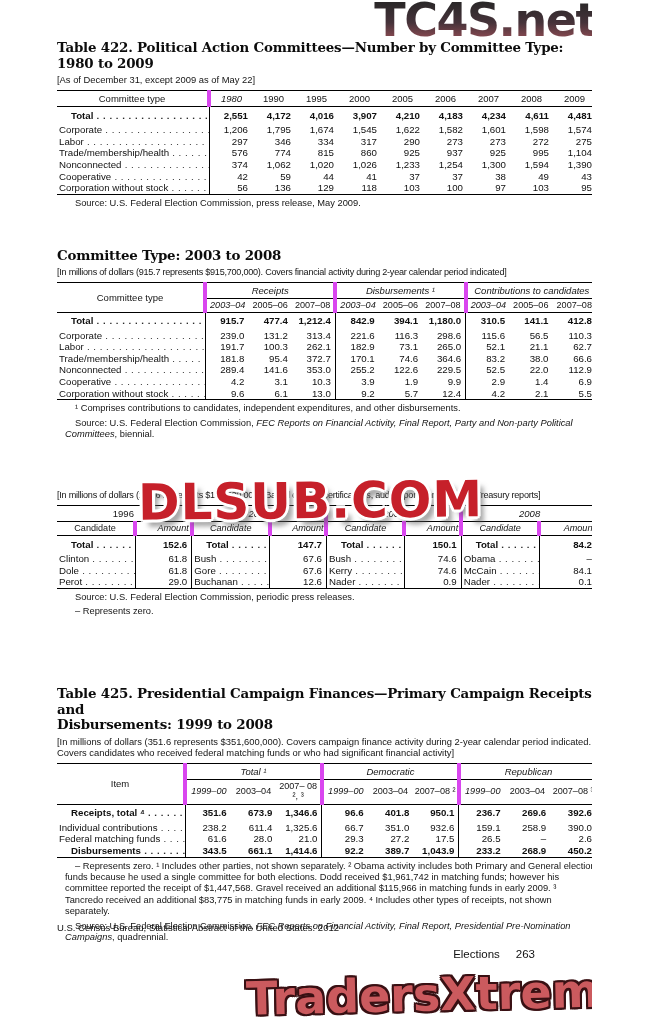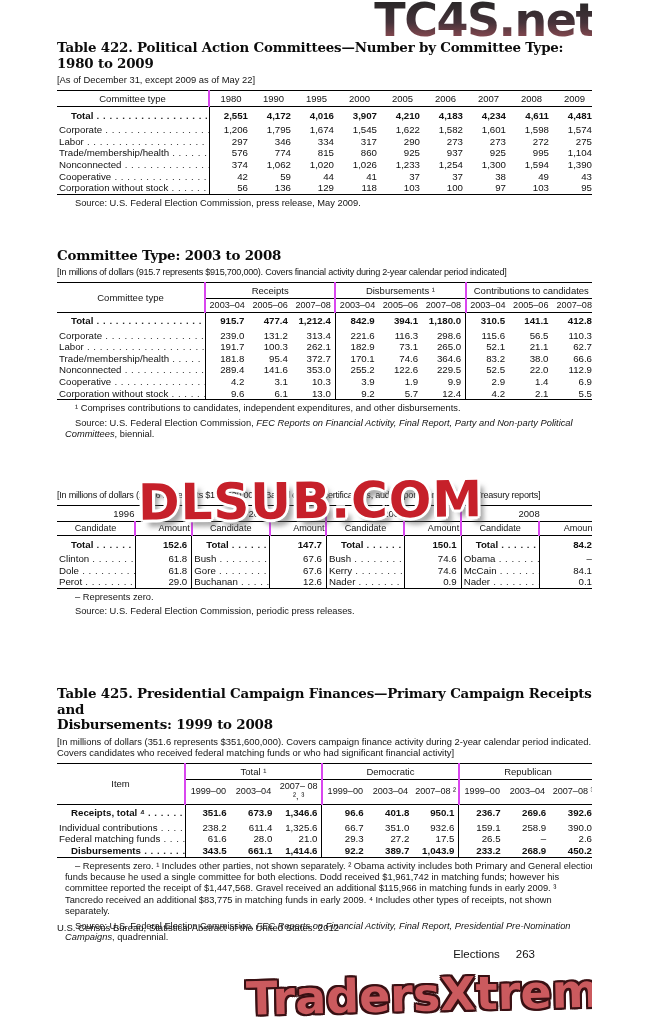--- a/index.html
+++ b/index.html
@@ -27,21 +27,21 @@
 
   td{font-size:9.7px;line-height:11.6px;padding:0 3px;color:#101010;}
   td.num{text-align:right;padding-right:4px;}
   td.lbl{overflow:hidden;white-space:nowrap;padding-left:2px;}
   td.lbl::after{content:" . . . . . . . . . . . . . . . . . . . . . . . . . . . . . . . . . . . . . . . . .";
                 color:#2a2a2a;letter-spacing:0.5px;}
   tr.bold td{font-weight:bold;}
   tr.gap td{padding-bottom:3px;}
   tr.indent td.lbl{padding-left:14px;}
   tbody tr:first-child td{padding-top:2.5px;}
-  .vl{border-left:2px solid #d946ef;}
+  .vl{border-left:4px solid #d946ef;font-style:italic;}
   .t422 tbody td:nth-child(2),
   .t423 tbody td:nth-child(2),.t423 tbody td:nth-child(5),.t423 tbody td:nth-child(8),
   .t425 tbody td:nth-child(2),.t425 tbody td:nth-child(5),.t425 tbody td:nth-child(8)
     {border-left:1px solid #000;}
   .t424 tbody td + td{border-left:1px solid #000;}
 
   col.cl422{width:152px;} col.cl423{width:148px;} col.cl425{width:128px;}
   col.cc{width:78px;} col.ca{width:56.7px;}
 
   .fnote{font-size:9.3px;line-height:11.4px;margin:3px 0 0 8px;text-indent:10px;color:#141414;}
@@ -392,22 +392,22 @@
             <td class="num">29.0</td>
             <td class="lbl"><span>Buchanan</span></td>
             <td class="num">12.6</td>
             <td class="lbl"><span>Nader</span></td>
             <td class="num">0.9</td>
             <td class="lbl"><span>Nader</span></td>
             <td class="num">0.1</td>
           </tr>
         </tbody>
     </table>
+    <p class="fnote">Source: U.S. Federal Election Commission, periodic press releases.</p>
     <p class="fnote">– Represents zero.</p>
-    <p class="fnote">Source: U.S. Federal Election Commission, periodic press releases.</p>
   </section>
 
   <section id="s425">
     <div class="ttl">
       <div>Table 425. Presidential Campaign Finances—Primary Campaign Receipts and</div>
       <div>Disbursements: 1999 to 2008</div>
     </div>
     <div class="note">[In millions of dollars (351.6 represents $351,600,000). Covers campaign finance activity during 2-year calendar period indicated. Covers candidates who received federal matching funds or who had significant financial activity]</div>
     <table class="t t425">
       <colgroup>

